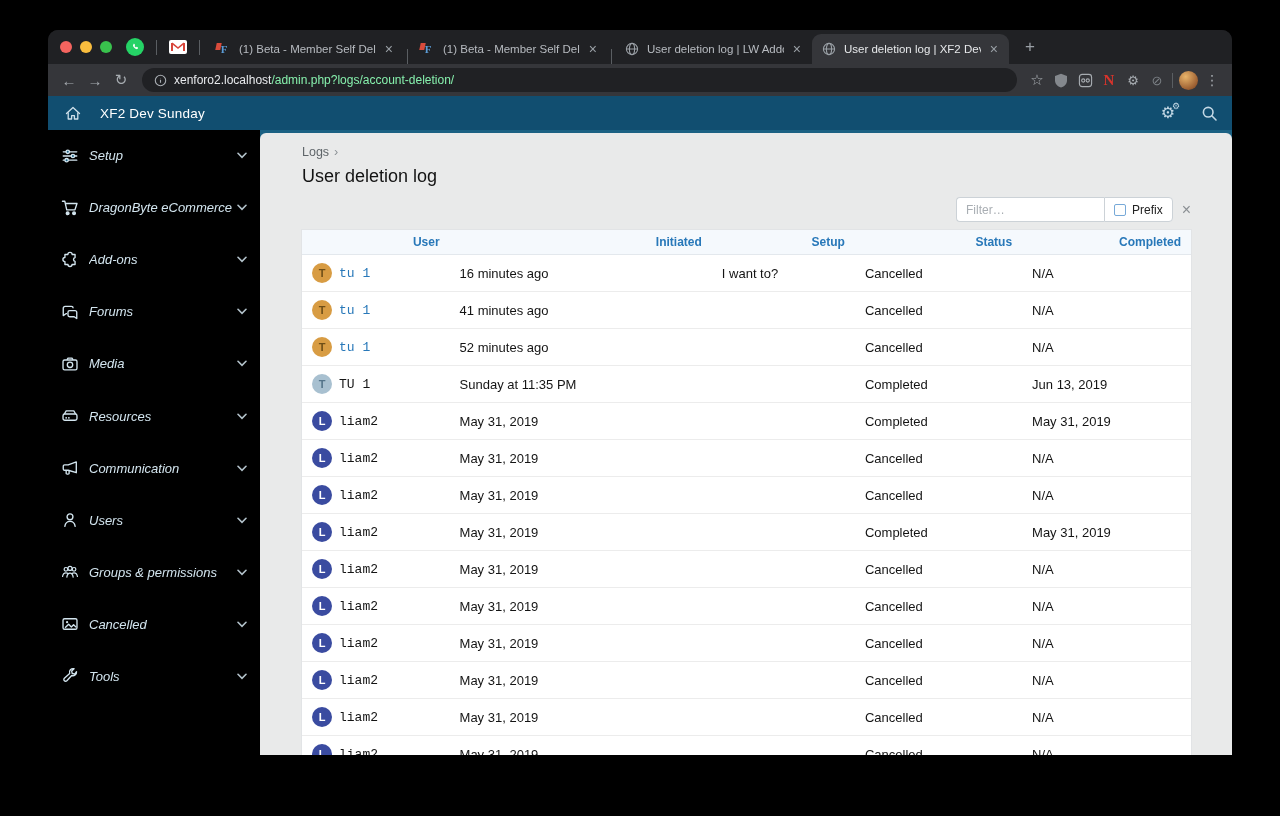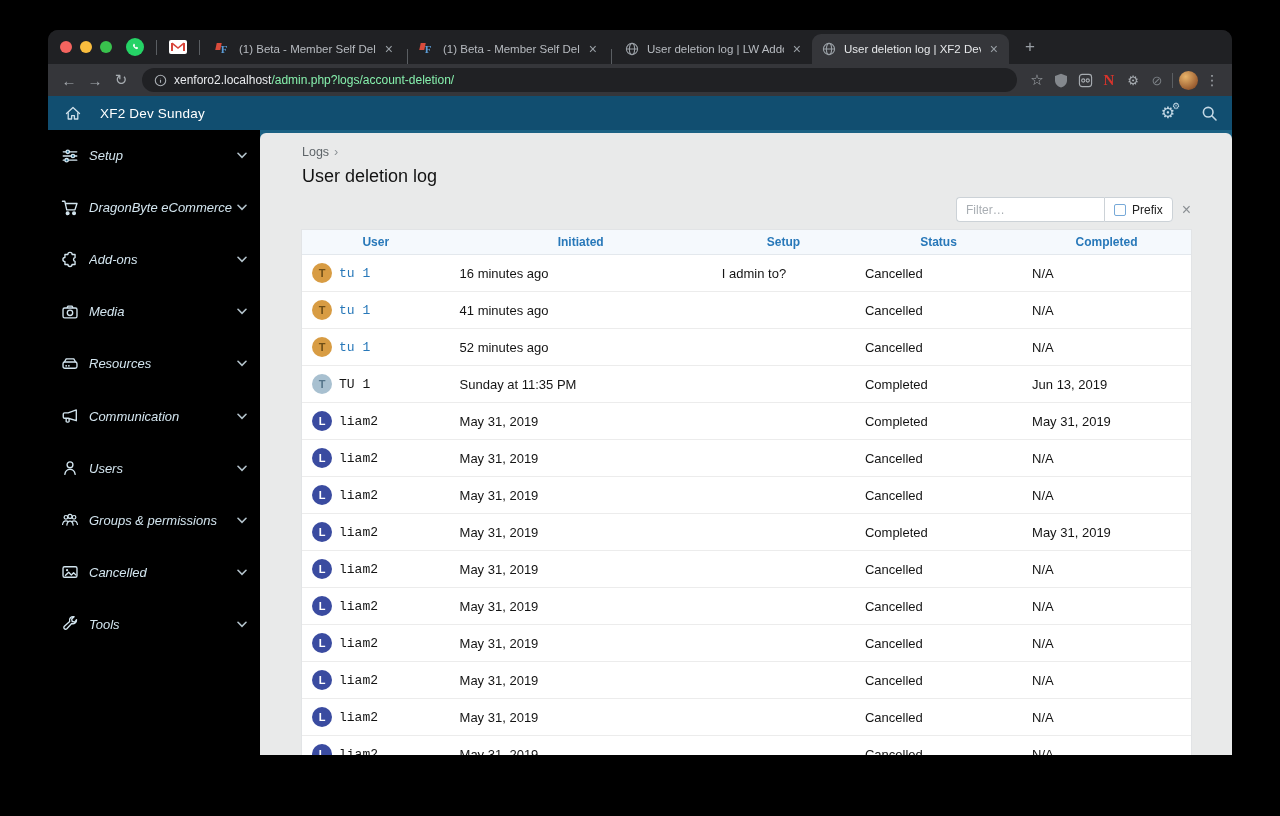--- a/index.html
+++ b/index.html
@@ -70,21 +70,21 @@
   .filter-input { width:148px; height:25px; border:1px solid #ccd2d7; border-right:none;
                   border-radius:4px 0 0 4px; padding:0 9px; font-size:12px; color:#b91c1c; background:#fff;
                   font-family:"Liberation Sans", sans-serif; }
   .filter-input::placeholder { color:#a9aeb3; }
   .prefix-seg { height:25px; display:flex; align-items:center; gap:6px; background:#fff;
                 border:1px solid #ccd2d7; border-radius:0 4px 4px 0; padding:0 9px; font-size:12px; color:#222; }
   .cbox { width:12px; height:12px; border:1px solid #77a9d8; border-radius:2px; background:#fdfefe; }
   .fclear { margin-left:9px; color:#8a8f93; font-size:16px; line-height:1; }
 
   table.log { width:100%; border-collapse:collapse; background:#fff; font-size:13px; box-shadow:0 0 0 1px #e2e4e6; }
-  table.log thead th { background:#f5f9fd; color:#2878b9; font-size:12px; font-weight:700; text-align:center;
+  table.log thead th { background:#f5f9fd; color:#2878b9; font-size:12px; font-weight:700; text-align:right;
                        padding:5px 10px; border-bottom:1px solid #e3e8ed; }
   table.log tbody td { height:37px; padding:0 10px; border-bottom:1px solid #ececec; color:#141414; }
   .uavatar { width:20px; height:20px; border-radius:50%; display:inline-grid; place-items:center;
              font-size:11px; font-weight:700; margin-right:7px; vertical-align:middle; }
   .uname { vertical-align:middle;font-family:Liberation Mono, monospace; }
   .uname.link { color:#2878b9; }
 </style>
 </head>
 <body>
 
@@ -257,20 +257,34 @@
           </span>
         <span class="slabel">Add-ons</span>
         <span class="chev">
             <svg width="10" height="7" viewBox="0 0 10 7" fill="none" stroke="currentColor" stroke-width="1.6" stroke-linecap="round">
               <path d="M1 1.3 5 5.3 9 1.3"></path>
             </svg>
           </span>
       </div>
 
 
+      <div class="side-item">
+        <span class="sic">
+            <svg width="18" height="18" viewBox="0 0 16 16" fill="none" stroke="currentColor" stroke-width="1.2" stroke-linejoin="round">
+              <path d="M10.8 4.6A1.6 1.6 0 0 0 9.2 3H3.6A1.6 1.6 0 0 0 2 4.6v6.6l2.4-1.7h1"></path>
+              <path d="M6.2 8.3A1.5 1.5 0 0 1 7.7 6.8h4.8A1.5 1.5 0 0 1 14 8.3v5.5l-2.3-1.6H7.7a1.5 1.5 0 0 1-1.5-1.5z"></path>
+            </svg>
+          </span>
+        <span class="slabel">Forums</span>
+        <span class="chev">
+            <svg width="10" height="7" viewBox="0 0 10 7" fill="none" stroke="currentColor" stroke-width="1.6" stroke-linecap="round">
+              <path d="M1 1.3 5 5.3 9 1.3"></path>
+            </svg>
+          </span>
+      </div>
 
       <div class="side-item">
         <span class="sic">
             <svg width="18" height="18" viewBox="0 0 16 16" fill="none" stroke="currentColor" stroke-width="1.2" stroke-linejoin="round">
               <rect x="1.8" y="4.4" width="12.4" height="8.8" rx="1.4"></rect>
               <circle cx="8" cy="8.7" r="2.4"></circle>
               <path d="M5.3 4.4 6.2 2.8h3.6l.9 1.6"></path>
             </svg>
           </span>
         <span class="slabel">Media</span>
@@ -406,21 +420,21 @@
               <th>Initiated</th>
               <th>Setup</th>
               <th>Status</th>
               <th>Completed</th>
             </tr>
           </thead>
         <tbody id="log-body">
             <tr>
               <td><span class="uavatar" style="background: rgb(216, 156, 67); color: rgb(110, 78, 23);">T</span><span class="uname link">tu 1</span></td>
               <td>16 minutes ago</td>
-              <td>I admin to?</td>
+              <td>I want to?</td>
               <td>Cancelled</td>
               <td>N/A</td>
             </tr>
             <tr>
               <td><span class="uavatar" style="background: rgb(216, 156, 67); color: rgb(110, 78, 23);">T</span><span class="uname link">tu 1</span></td>
               <td>41 minutes ago</td>
               <td></td>
               <td>Cancelled</td>
               <td>N/A</td>
             </tr>

